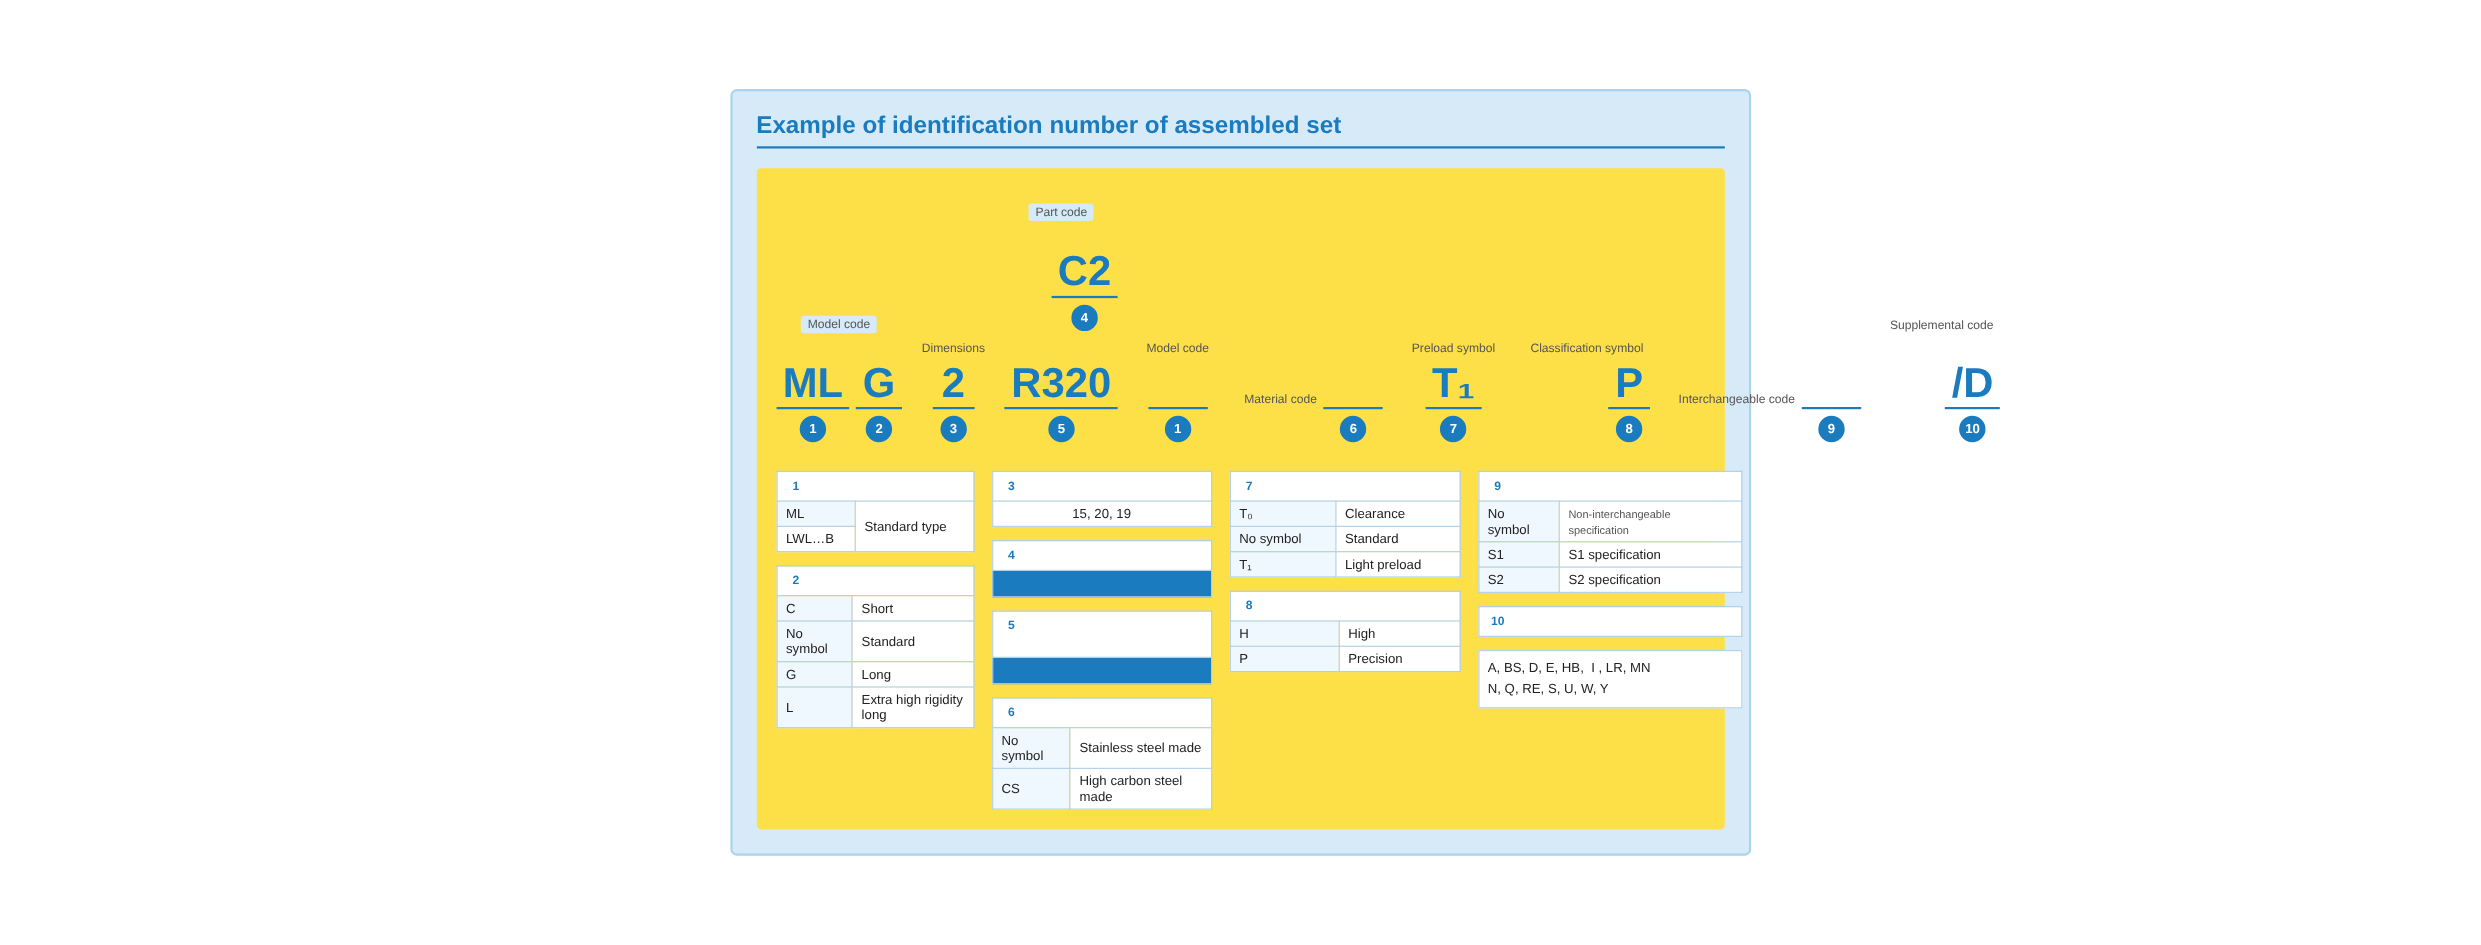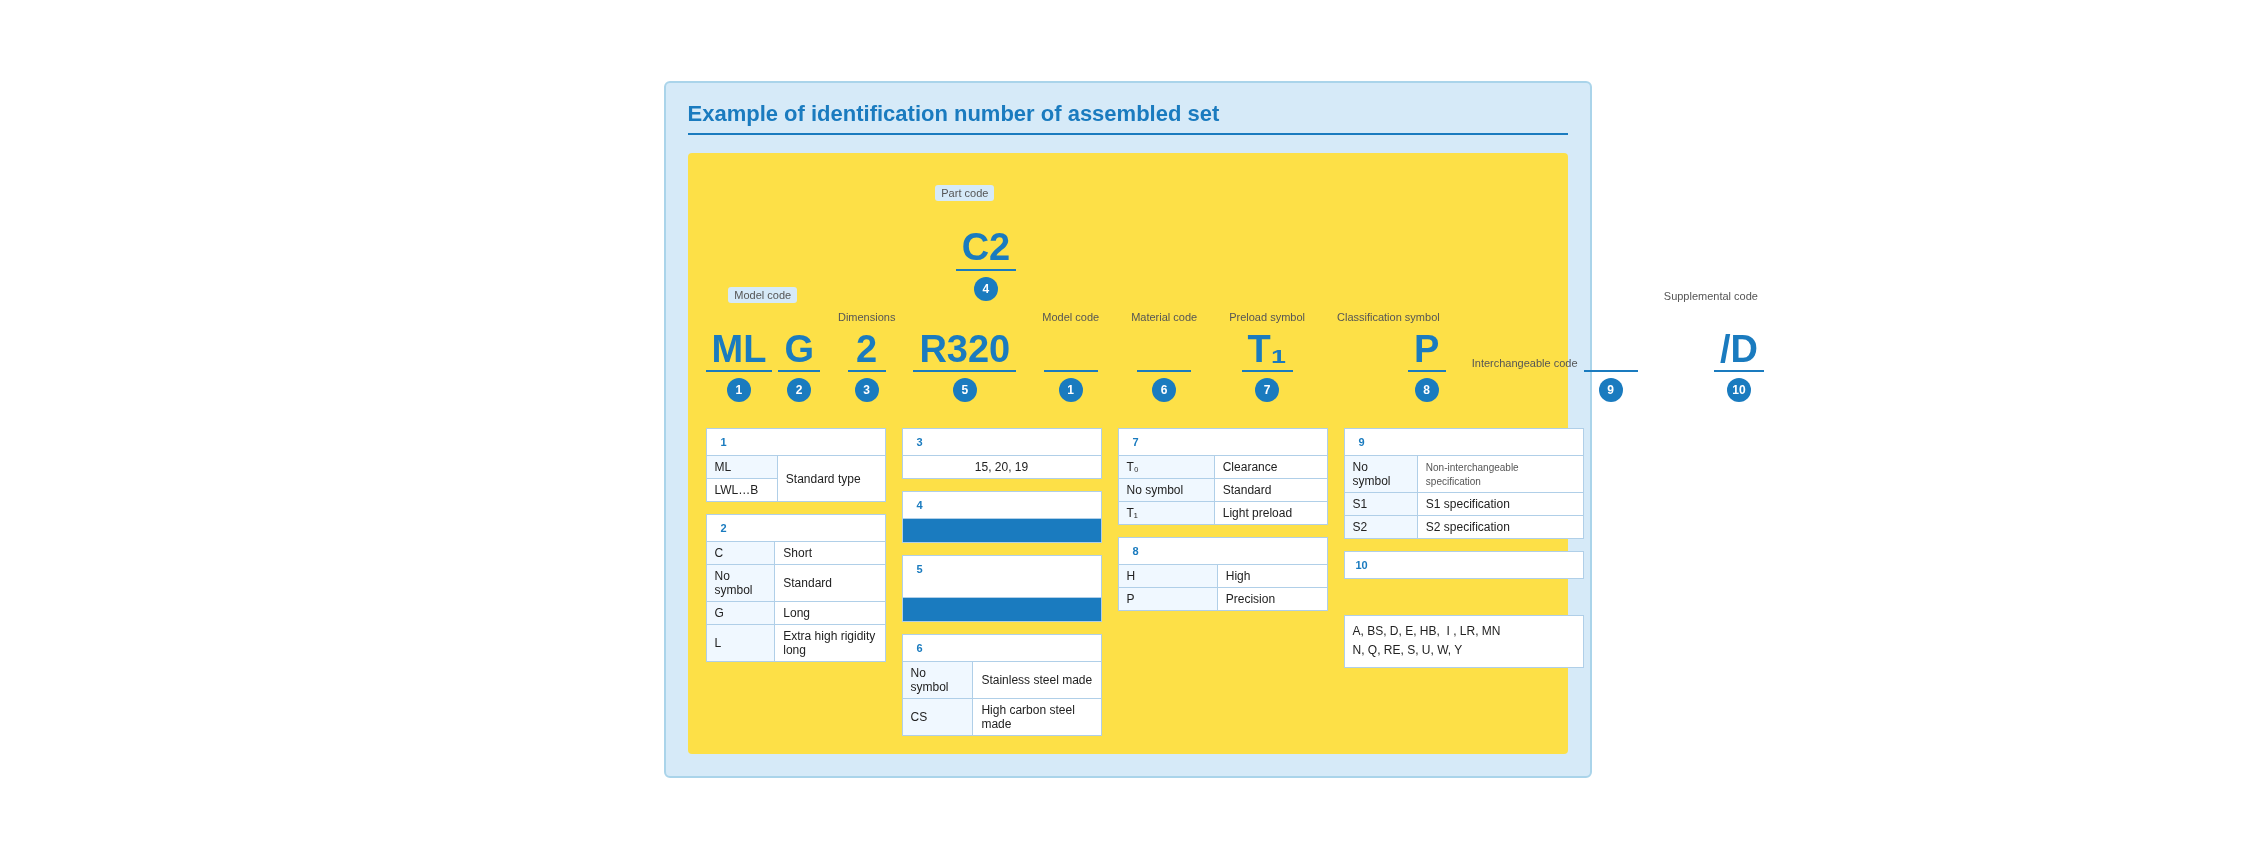--- a/index.html
+++ b/index.html
@@ -233,21 +233,21 @@
               <span class="label-text no-bg">Model code</span>
               <div class="code-block">
                 <div style="height:0;"></div>
                 <div class="code-value blank">__</div>
                 <div class="circle-num">1</div>
               </div>
             </div>
 
             <div style="width:18px;"></div>
 
-            <div style="display:flex; flex-direction:column; align-items:center; margin-right:2px;">
+            <div style="display:flex; flex-direction:row; align-items:center; margin-right:2px;">
               <span class="label-text no-bg">Material code</span>
               <div class="code-block">
                 <div style="height:0;"></div>
                 <div class="code-value blank">__</div>
                 <div class="circle-num">6</div>
               </div>
             </div>
 
             <div style="width:18px;"></div>
 
@@ -485,20 +485,20 @@
         <table class="info-table">
           <tbody>
               <tr>
             <td class="table-header">
               <span class="circle-sm">10</span>
               <span>Special specification</span>
             </td>
           </tr>
         </tbody>
           </table>
-        <div class="special-spec-text" style="white-space:pre-line;margin-top:24px;">A, BS, D, E, HB,&nbsp; I , LR, MN
+        <div class="special-spec-text" style="white-space:pre-line;">A, BS, D, E, HB,&nbsp; I , LR, MN
 N, Q, RE, S, U, W, Y</div>
       </div>
 
     </div>
 
   </div>
 </div>
 
 </body></html>

